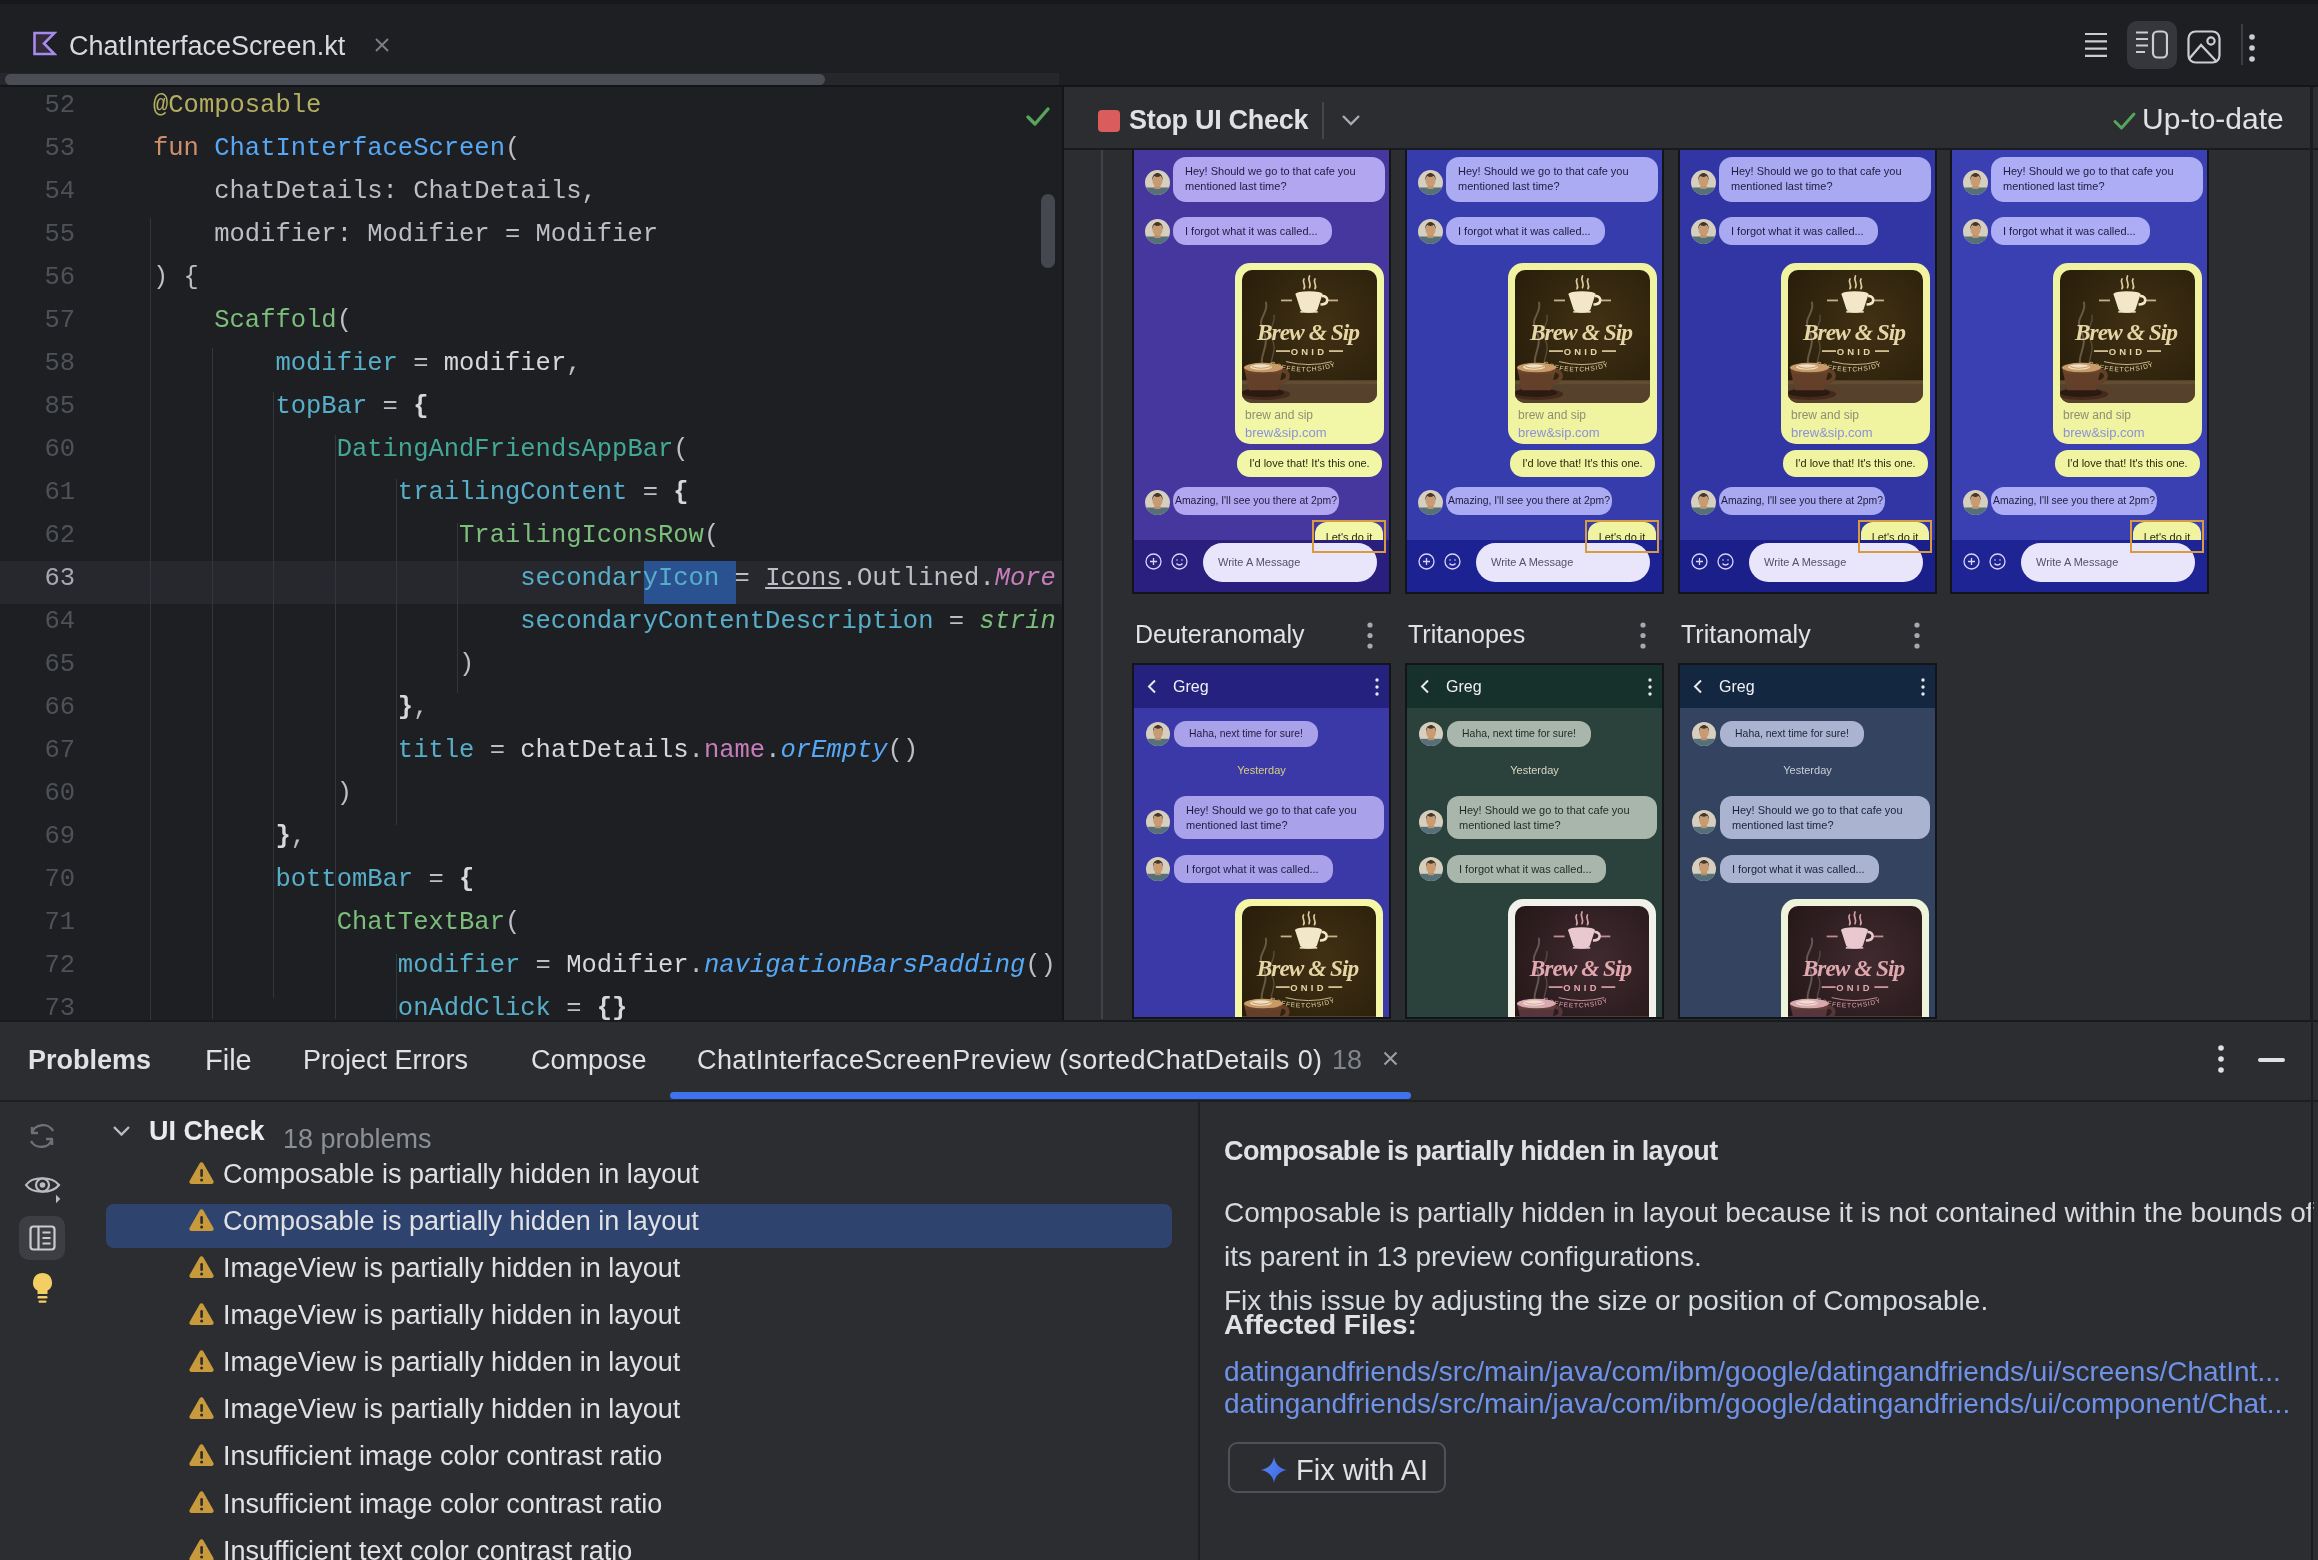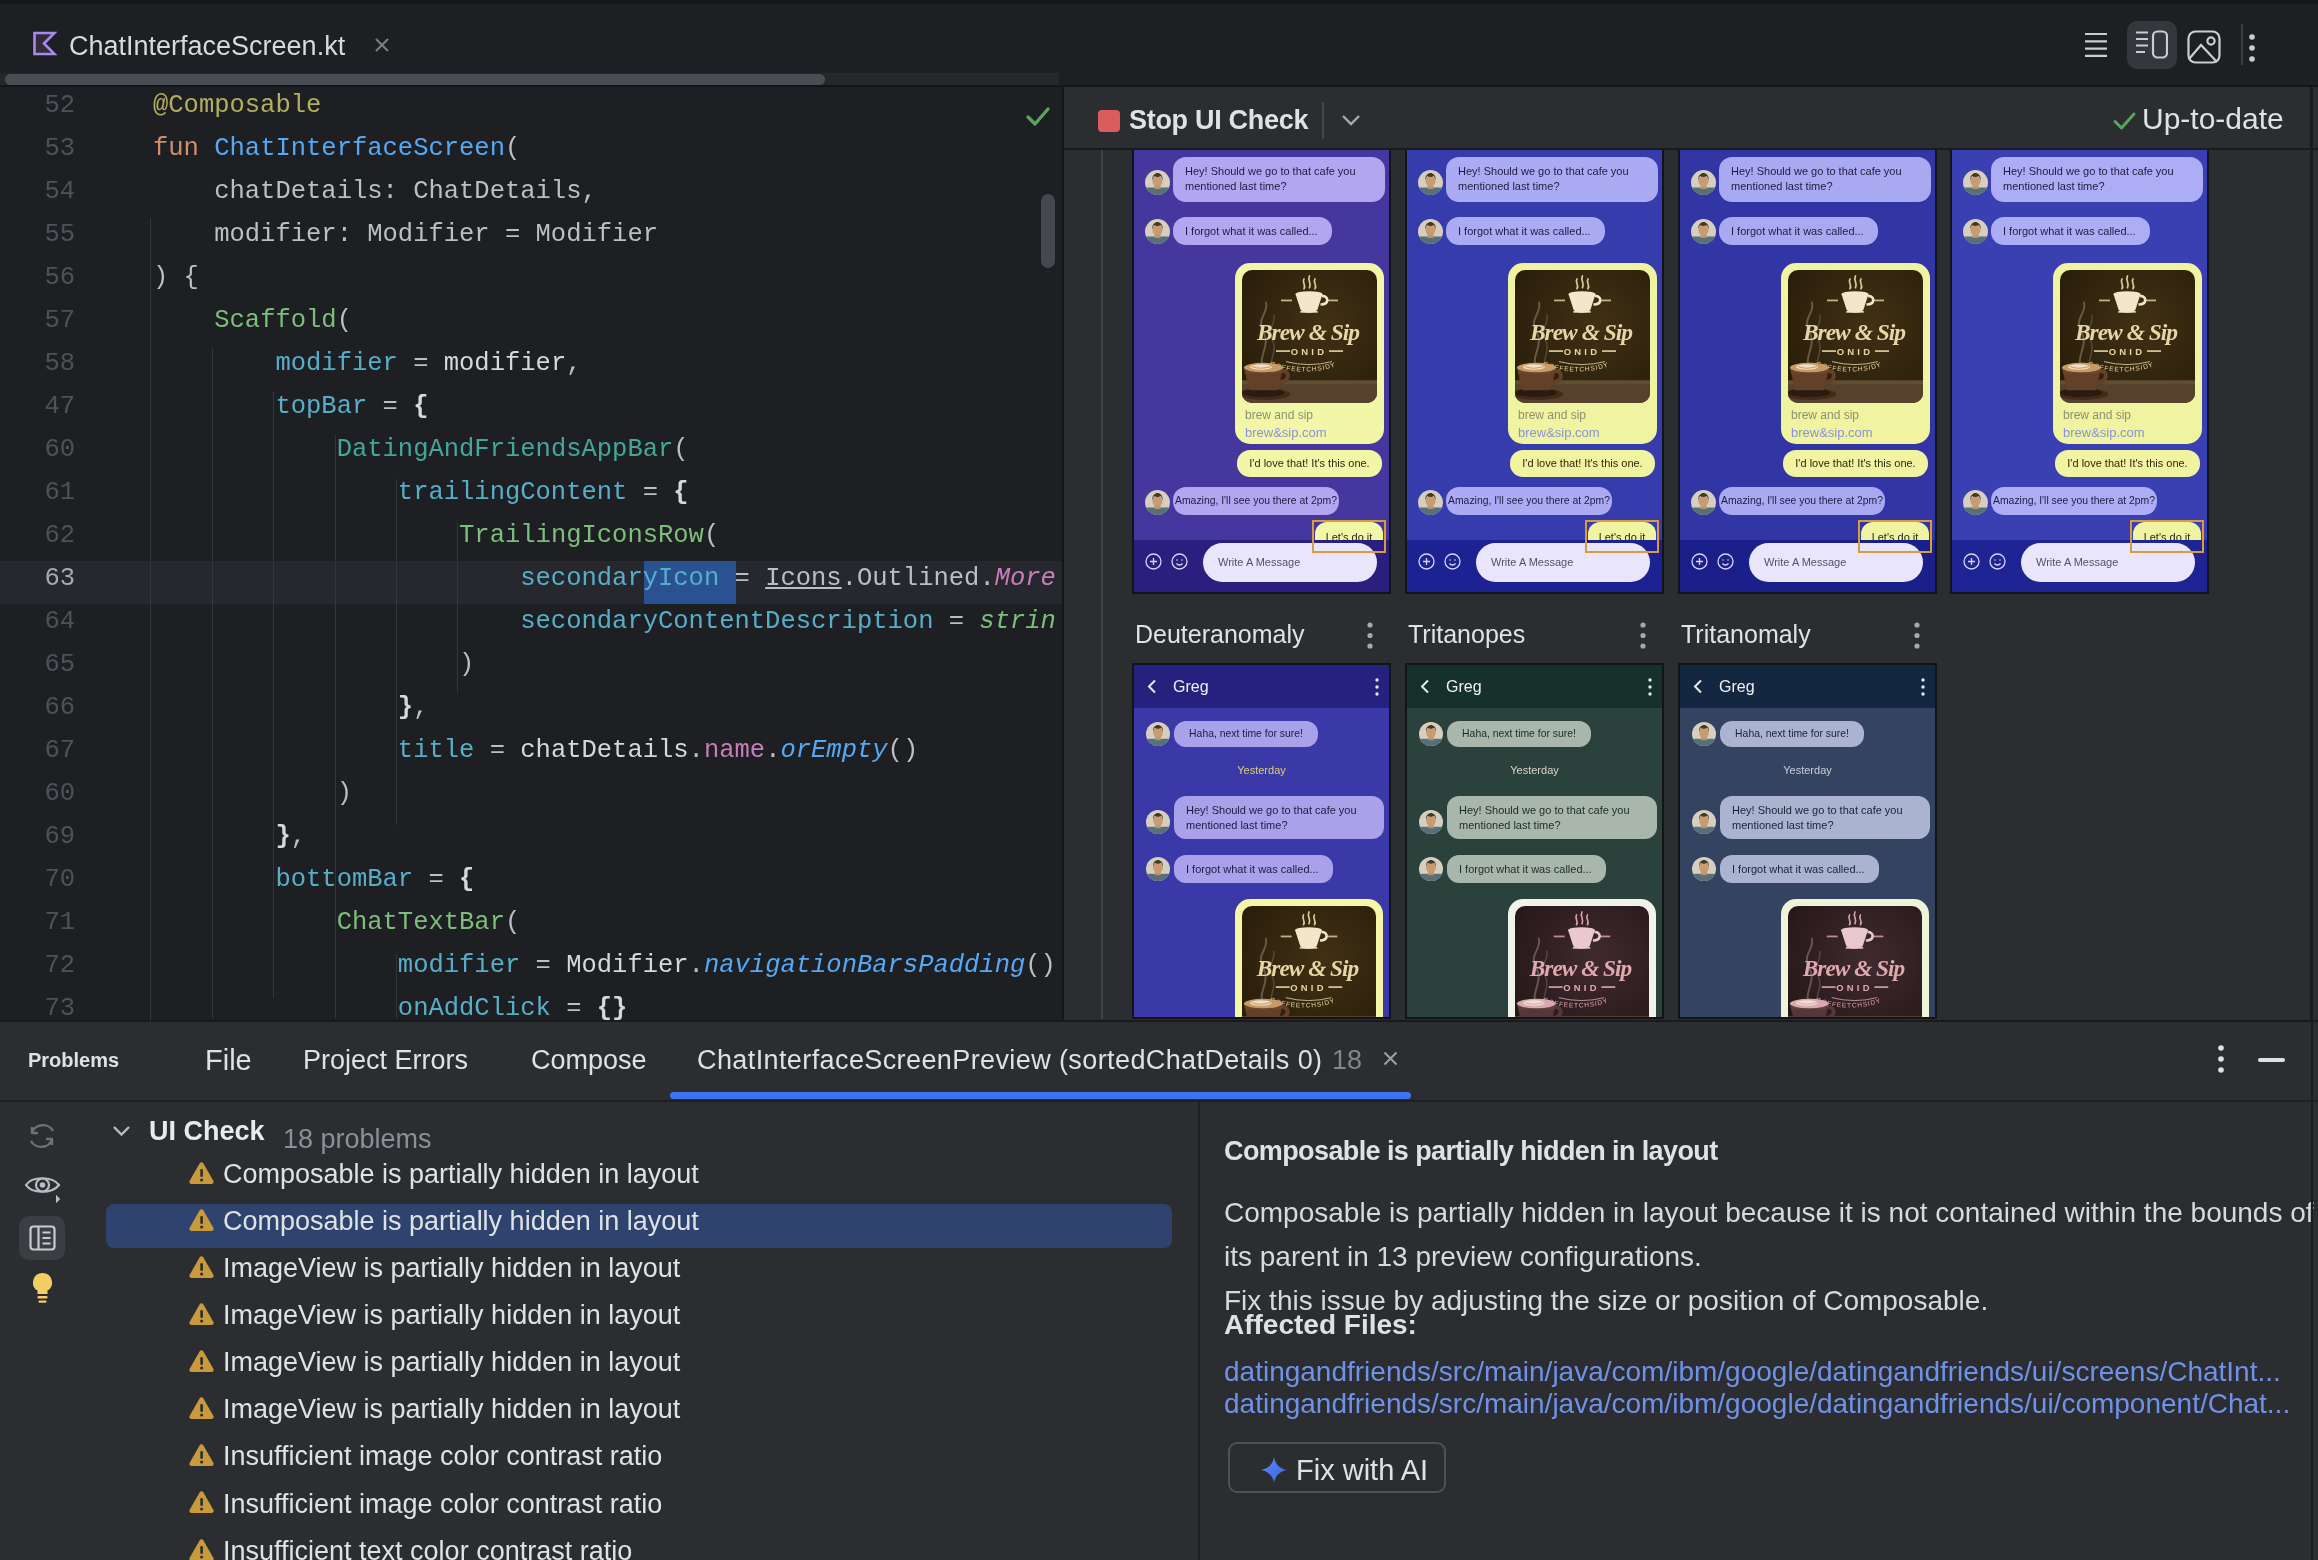--- a/index.html
+++ b/index.html
@@ -51,21 +51,21 @@
       <div style="position:absolute;left:396px;top:867px;width:1px;height:65px;background:#33363C;"></div>
       <div style="position:absolute;left:457px;top:436px;width:1px;height:170px;background:#33363C;"></div>
       <div style="position:absolute;left:644px;top:474px;width:92px;height:43px;background:#2B5290;"></div>
       <pre style="position:absolute;left:0;top:-3px;width:75px;margin:0;font-family:'Liberation Mono', monospace;font-size:25.5px;line-height:43px;text-align:right;"><span style="color:#4E5258">52</span>
 <span style="color:#4E5258">53</span>
 <span style="color:#4E5258">54</span>
 <span style="color:#4E5258">55</span>
 <span style="color:#4E5258">56</span>
 <span style="color:#4E5258">57</span>
 <span style="color:#4E5258">58</span>
-<span style="color:#4E5258">47</span>
+<span style="color:#4E5258">85</span>
 <span style="color:#4E5258">60</span>
 <span style="color:#4E5258">61</span>
 <span style="color:#4E5258">62</span>
 <span style="color:#A6A9B0">63</span>
 <span style="color:#4E5258">64</span>
 <span style="color:#4E5258">65</span>
 <span style="color:#4E5258">66</span>
 <span style="color:#4E5258">67</span>
 <span style="color:#4E5258">60</span>
 <span style="color:#4E5258">69</span>
@@ -896,21 +896,21 @@
 <path d="M40 102 c 9 1 8 12 -4 12" stroke="#55363C" stroke-width="4" fill="none"></path>
 <path d="M2 99 h39 l-1.3 6 h-36.4 z" fill="#75492E" opacity="0.5"></path>
 <ellipse cx="21.5" cy="99" rx="19.5" ry="4.8" fill="#D9A8B0"></ellipse>
 <ellipse cx="19" cy="98.5" rx="11" ry="2.8" fill="#EFE3CE" opacity="0.95"></ellipse>
 <path d="M10 98 q 8 3.5 19 0" stroke="#D9A8B0" stroke-width="1.2" fill="none"></path>
 </svg></div>
       </div>
     </div>
     <div style="position:absolute;left:0px;top:1020px;width:2319px;height:541px;background:#2B2D30;overflow:hidden;">
       <div style="position:absolute;left:0px;top:0px;width:2319px;height:2px;background:#191A1D;"></div>
-      <div style="position:absolute;left:28px;top:20px;width:446px;height:40px;color:#DFE1E5;font-size:20px;line-height:40px;font-weight:bold;">Problems</div>
+      <div style="position:absolute;left:28px;top:20px;width:446px;height:40px;color:#DFE1E5;font-size:27px;line-height:40px;font-weight:bold;">Problems</div>
       <div style="position:absolute;left:205px;top:20px;width:446px;height:40px;color:#DFE1E5;font-size:29px;line-height:40px;">File</div>
       <div style="position:absolute;left:531px;top:20px;width:446px;height:40px;color:#DFE1E5;font-size:27px;line-height:40px;">Compose</div>
       <div style="position:absolute;left:303px;top:20px;width:446px;height:40px;color:#DFE1E5;font-size:27px;line-height:40px;">Project Errors</div>
       <div style="position:absolute;left:697px;top:20px;width:653px;height:40px;color:#DFE1E5;font-size:27px;line-height:40px;letter-spacing:0.4px;">ChatInterfaceScreenPreview (sortedChatDetails 0)</div>
       <div style="position:absolute;left:1332px;top:20px;width:59px;height:40px;color:#82858C;font-size:27px;line-height:40px;">18</div>
       <svg style="position:absolute;left:1381px;top:29px" width="19" height="19" viewBox="0 0 19 19" stroke="#9DA0A7" stroke-width="2" fill="none">
         <path d="M3.5 3.5 L15.5 15.5 M15.5 3.5 L3.5 15.5"></path>
       </svg>
       <div style="position:absolute;left:670px;top:72px;width:741px;height:7px;background:#3D73F0;border-radius:3.5px;"></div>
       <svg style="position:absolute;left:2216px;top:24px" width="10" height="32" viewBox="0 0 10 32">

